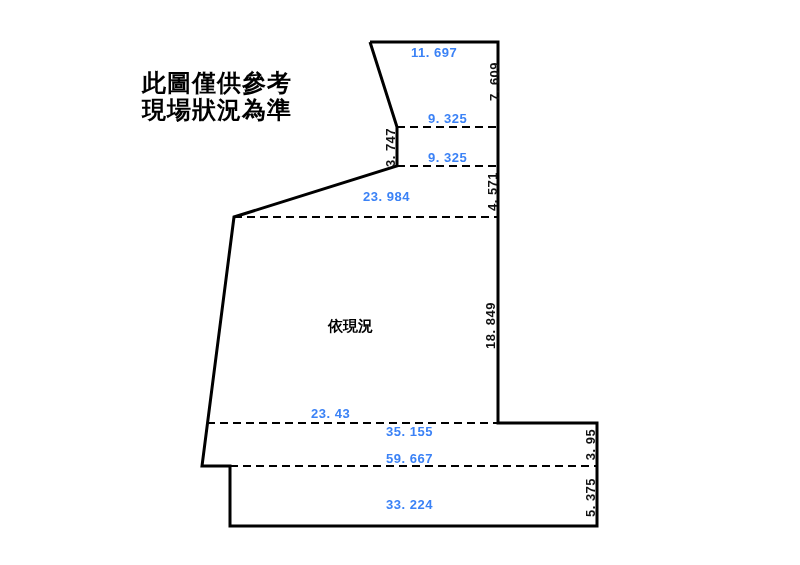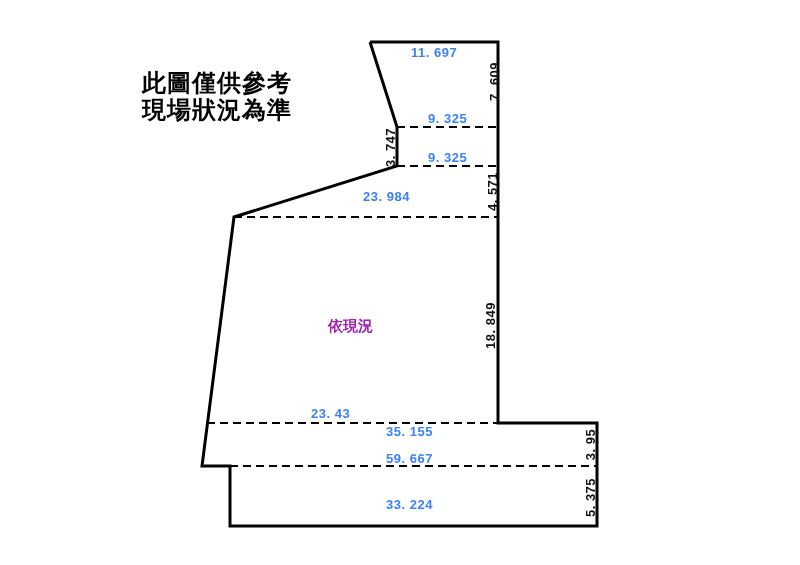--- a/index.html
+++ b/index.html
@@ -8,21 +8,21 @@
     #canvas { position: absolute; left: 0; top: 0; width: 800px; height: 565px; }
     .note { position: absolute; left: 142px; top: 70px; font-weight: bold; font-size: 24px;
             line-height: 27px; letter-spacing: 1px; color: #000; }
     .note div { white-space: nowrap; }
     .dim { position: absolute; font-family: "Liberation Sans", sans-serif; font-weight: bold;
            font-size: 13px; color: #3b82f6; white-space: nowrap; letter-spacing: 0.5px; }
     .vdim { position: absolute; font-family: "Liberation Sans", sans-serif; font-weight: bold;
             font-size: 13px; color: #111; white-space: nowrap; letter-spacing: 0.5px;
             transform: rotate(-90deg); transform-origin: center center; }
     .area-label { position: absolute; left: 328px; top: 317px; font-weight: bold; font-size: 15px;
-                  color: #a21caf; white-space: nowrap; }
+                  color: #000000; white-space: nowrap; }
   </style>
 </head>
 <body>
 
 <svg id="canvas" viewBox="0 0 800 565" xmlns="http://www.w3.org/2000/svg">
 
   <polyline points="370,42 498,42 498,423 597,423 597,526 230,526 230,466 202,466 234,217 397,166 397,127 370,42" fill="none" stroke="#000" stroke-width="3" stroke-linejoin="miter"></polyline>
 
   <g stroke="#000" stroke-width="1.8" stroke-dasharray="8,5" fill="none">
     <line x1="397" y1="127" x2="498" y2="127"></line>

